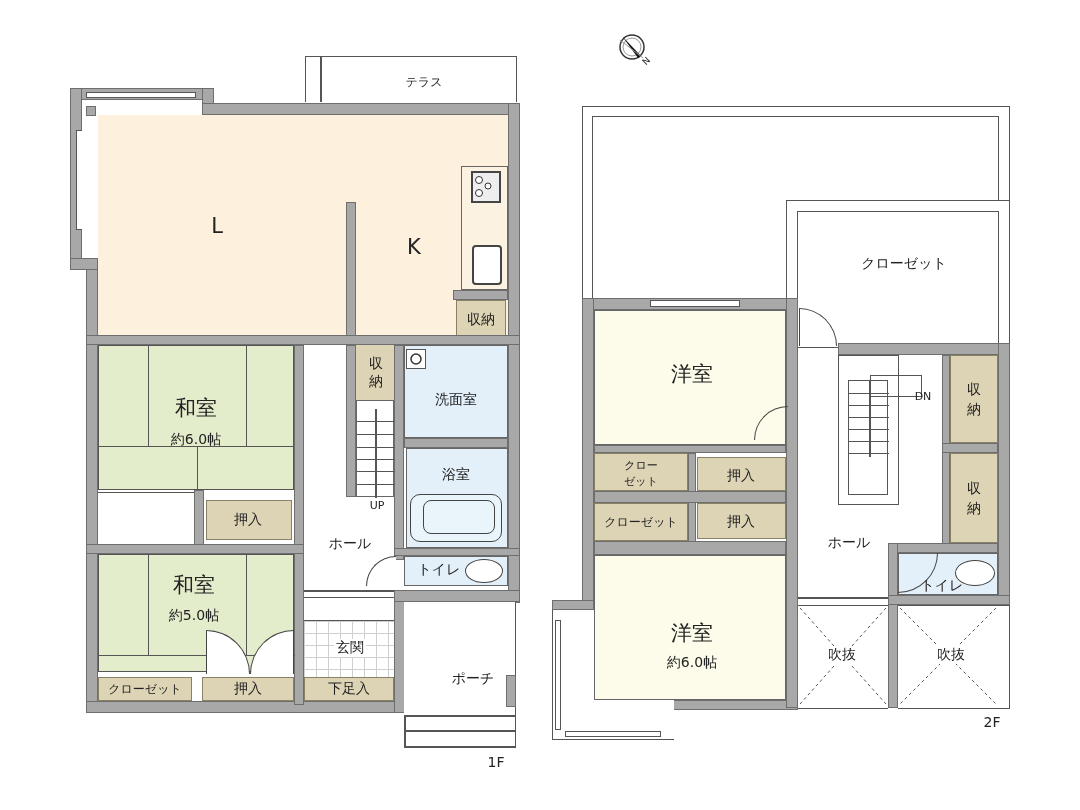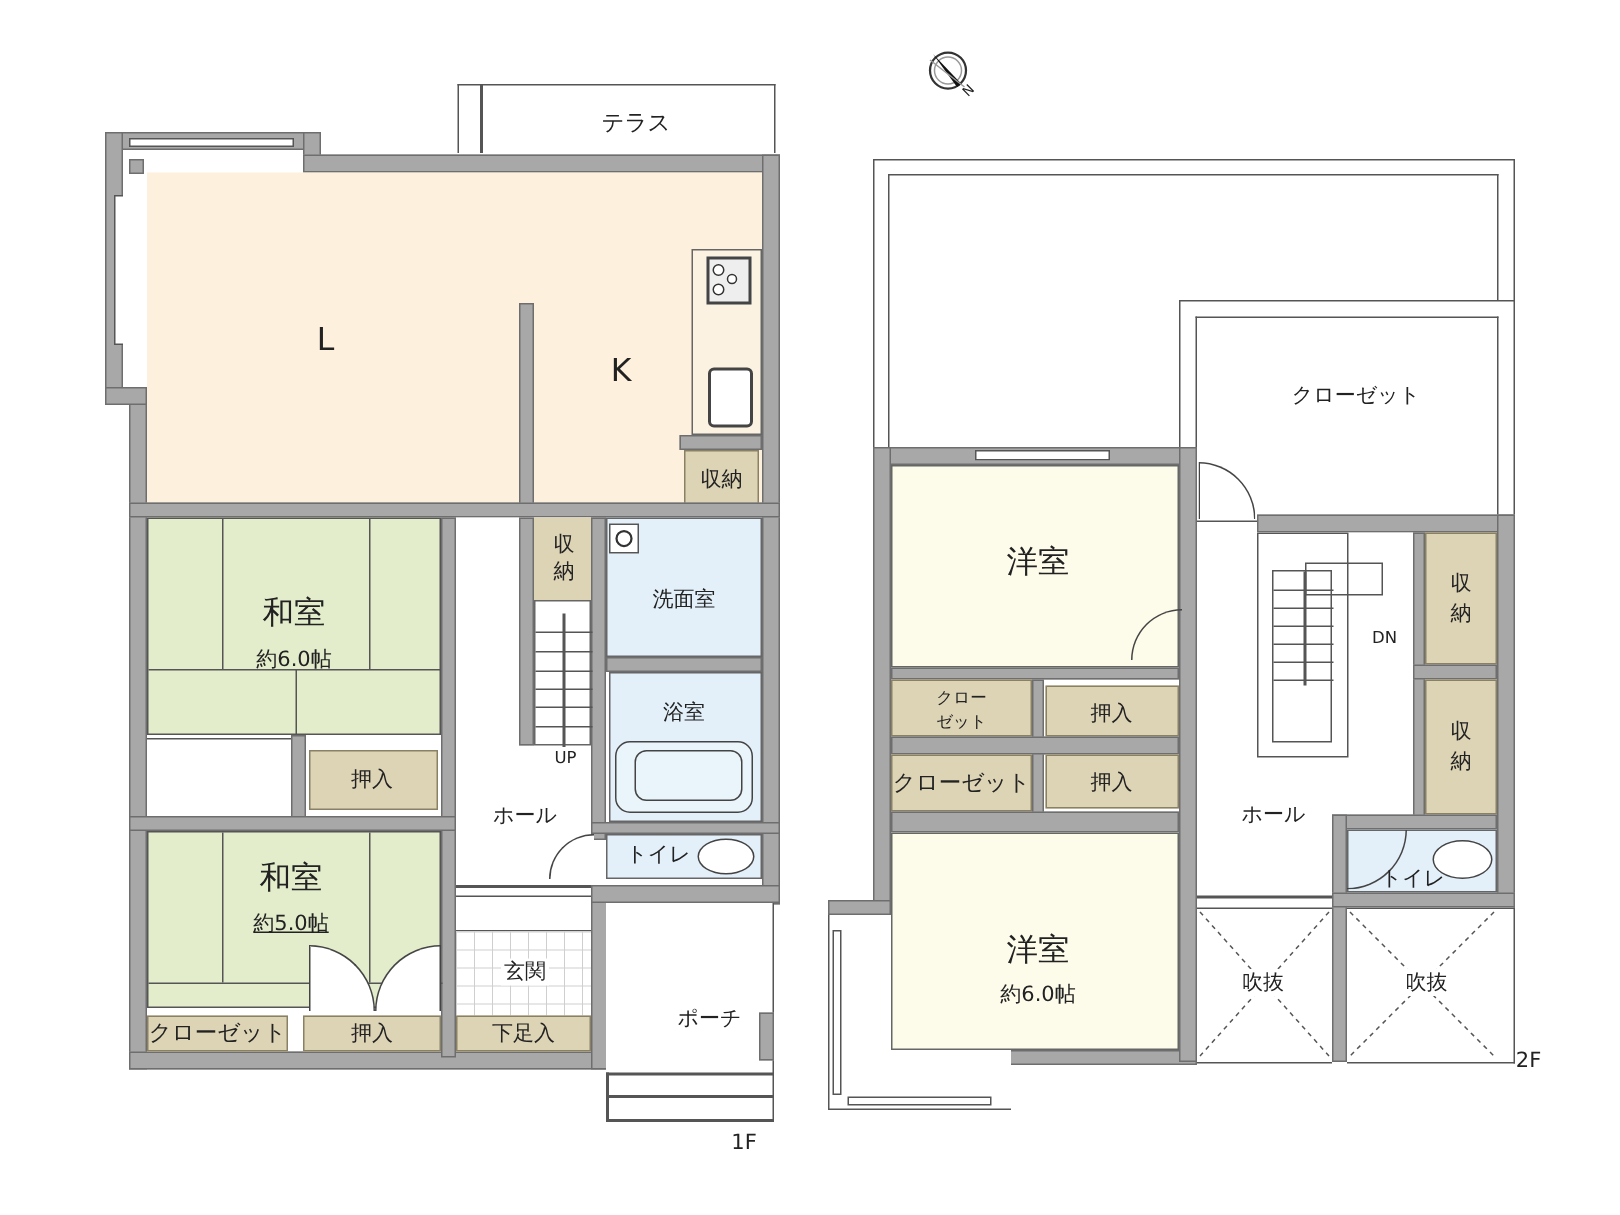--- a/index.html
+++ b/index.html
@@ -10,21 +10,21 @@
   .outline { position:absolute; border:2px solid #555; box-sizing:border-box; background:#fff; }
   .room { position:absolute; box-sizing:border-box; }
   .ldk { background:#fdf0dc; }
   .tatami { background:#e3edcc; }
   .wet { background:#e3f0fa; }
   .store { background:#ddd3b5; border:1px solid #8a8064; }
   .western { background:#fdfbe9; }
   .label { position:absolute; white-space:nowrap; text-align:center; transform:translate(-50%,-50%); }
   .big { font-size:21px; font-weight:normal; }
   .mid { font-size:14px; }
-  .small { font-size:15px; }
+  .small { font-size:12px; }
   .xs { font-size:11px; }
   .win { position:absolute; background:#fff; border:1px solid #555; box-sizing:border-box; }
   .tline { position:absolute; background:#555; }
   .door-arc { position:absolute; border:1.5px solid #444; box-sizing:border-box; background:#fff; }
   .step { position:absolute; border-top:1.5px solid #555; }
   .tile { background-image:linear-gradient(#cfcfcf 1px, transparent 1px), linear-gradient(90deg, #cfcfcf 1px, transparent 1px);
           background-size:12px 12px; background-color:#fff; }
 </style>
 </head>
 <body>
@@ -97,21 +97,21 @@
   <div class="room store" style="left:206px;top:500px;width:86px;height:40px;"></div>
   <span class="label mid" style="left:248px;top:520px;">押入</span>
   <div class="wall" style="left:86px;top:544px;width:218px;height:10px;"></div>
 
   <div class="room tatami" style="left:98px;top:554px;width:196px;height:118px;border:1px solid #555;">
     <div class="tline" style="left:49px;top:0;width:1px;height:100px;"></div>
     <div class="tline" style="left:147px;top:0;width:1px;height:100px;"></div>
     <div class="tline" style="left:0;top:100px;width:196px;height:1px;"></div>
   </div>
   <span class="label big" style="left:194px;top:585px;">和室</span>
-  <span class="label mid" style="left:194px;top:616px;text-decoration:underline;">約5.0帖</span>
+  <span class="label mid" style="left:194px;top:616px;">約5.0帖</span>
   <div class="door-arc" style="left:206px;top:630px;width:44px;height:44px;border-radius:0 44px 0 0;border-left:1.5px solid #444;border-bottom:none;"></div>
   <div class="door-arc" style="left:250px;top:630px;width:44px;height:44px;border-radius:44px 0 0 0;border-right:1.5px solid #444;border-bottom:none;"></div>
   <div class="room store" style="left:98px;top:677px;width:94px;height:24px;"></div>
   <span class="label small" style="left:145px;top:689px;">クローゼット</span>
   <div class="room store" style="left:202px;top:677px;width:92px;height:24px;"></div>
   <span class="label mid" style="left:248px;top:689px;">押入</span>
 
   <div class="room" style="left:304px;top:345px;width:90px;height:245px;background:#fff;"></div>
   <span class="label mid" style="left:350px;top:544px;">ホール</span>
   <div class="wall" style="left:346px;top:345px;width:10px;height:152px;"></div>
@@ -221,21 +221,21 @@
   <div class="room" style="left:848px;top:380px;width:40px;height:115px;border:1.5px solid #555;background:#fff;">
     <div class="step" style="left:0;top:12px;width:40px;"></div>
     <div class="step" style="left:0;top:24px;width:40px;"></div>
     <div class="step" style="left:0;top:36px;width:40px;"></div>
     <div class="step" style="left:0;top:48px;width:40px;"></div>
     <div class="step" style="left:0;top:60px;width:40px;"></div>
     <div class="step" style="left:0;top:72px;width:40px;"></div>
     <div class="tline" style="left:20px;top:0;width:1.5px;height:76px;"></div>
   </div>
   <div class="outline" style="left:870px;top:375px;width:52px;height:22px;border-width:1.5px;background:transparent;"></div>
-  <span class="label xs" style="left:923px;top:425px;">DN</span>
+  <span class="label xs" style="left:923px;top:396px;">DN</span>
 
   <div class="wall" style="left:942px;top:355px;width:8px;height:190px;"></div>
   <div class="room store" style="left:950px;top:355px;width:48px;height:88px;"></div>
   <span class="label mid" style="left:974px;top:399px;white-space:normal;width:16px;line-height:20px;">収納</span>
   <div class="wall" style="left:942px;top:443px;width:56px;height:10px;"></div>
   <div class="room store" style="left:950px;top:453px;width:48px;height:90px;"></div>
   <span class="label mid" style="left:974px;top:498px;white-space:normal;width:16px;line-height:20px;">収納</span>
   <div class="wall" style="left:888px;top:543px;width:110px;height:10px;"></div>
 
   <div class="wall" style="left:888px;top:543px;width:10px;height:165px;"></div>
@@ -254,14 +254,14 @@
   </div>
   <span class="label mid" style="left:842px;top:655px;background:#fff;">吹抜</span>
   <div class="outline" style="left:898px;top:605px;width:112px;height:104px;border-width:1.5px;border-left:none;overflow:hidden;">
     <svg width="110" height="100" style="position:absolute;left:0;top:0;">
       <line x1="2" y1="2" x2="98" y2="98" stroke="#555" stroke-dasharray="3,3"></line>
       <line x1="98" y1="2" x2="2" y2="98" stroke="#555" stroke-dasharray="3,3"></line>
     </svg>
   </div>
   <span class="label mid" style="left:951px;top:655px;background:#fff;">吹抜</span>
 
-  <span class="label mid" style="left:992px;top:707px;margin-left:27px;">2F</span>
+  <span class="label mid" style="left:992px;top:722px;">2F</span>
 </div>
 
 </body></html>

